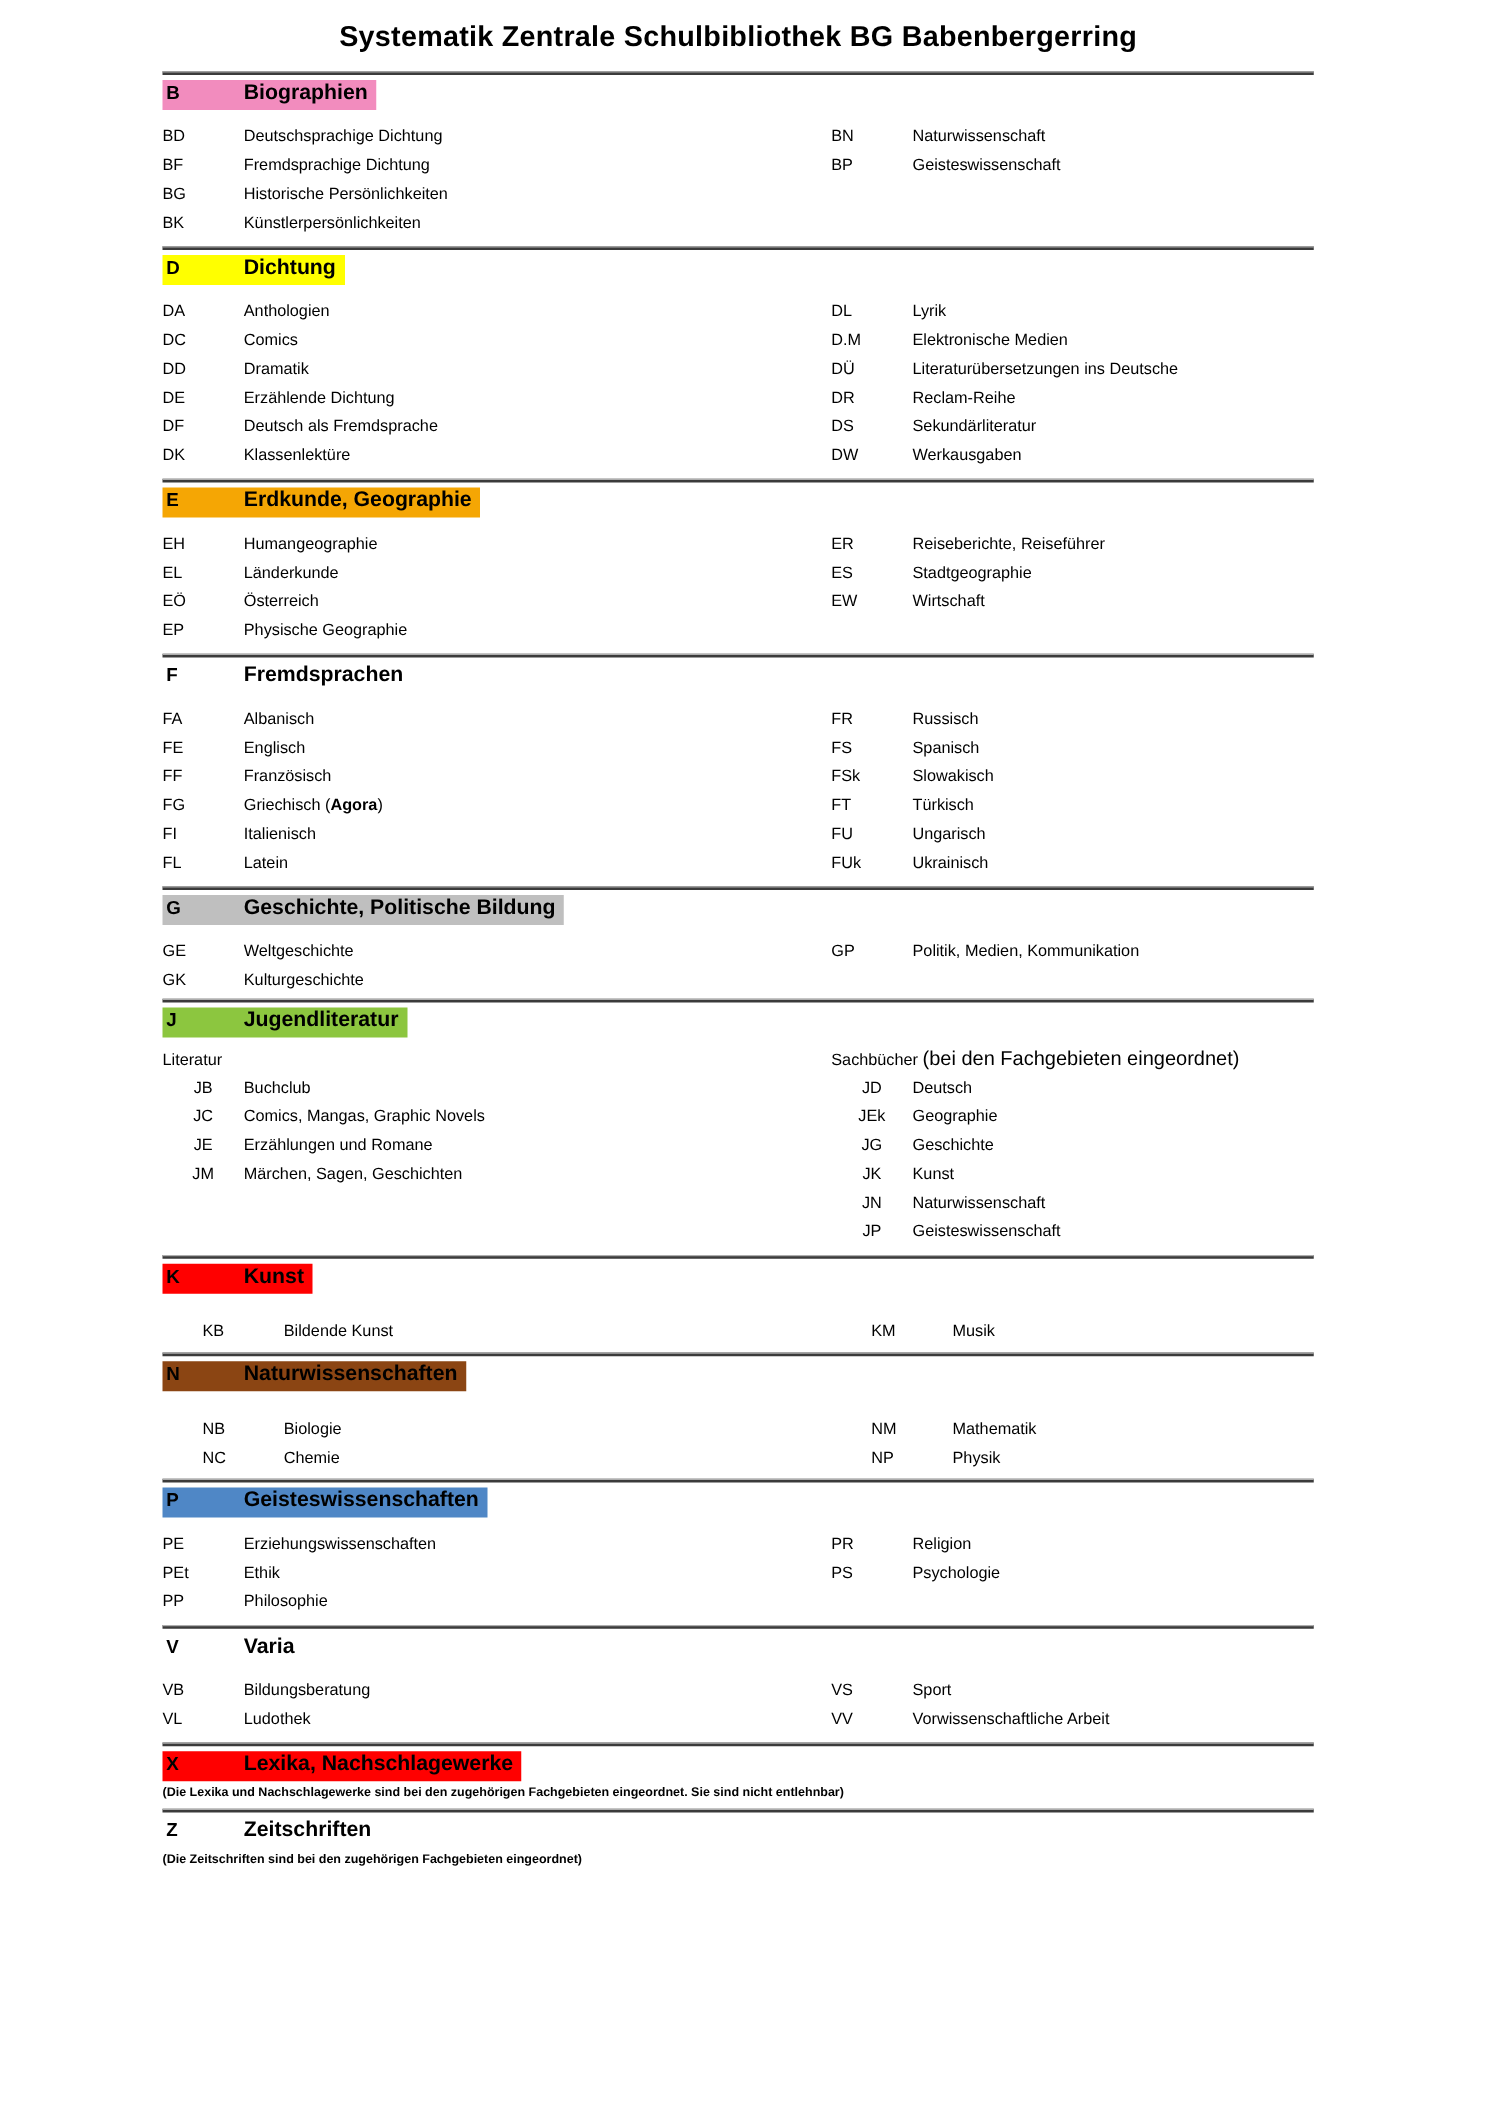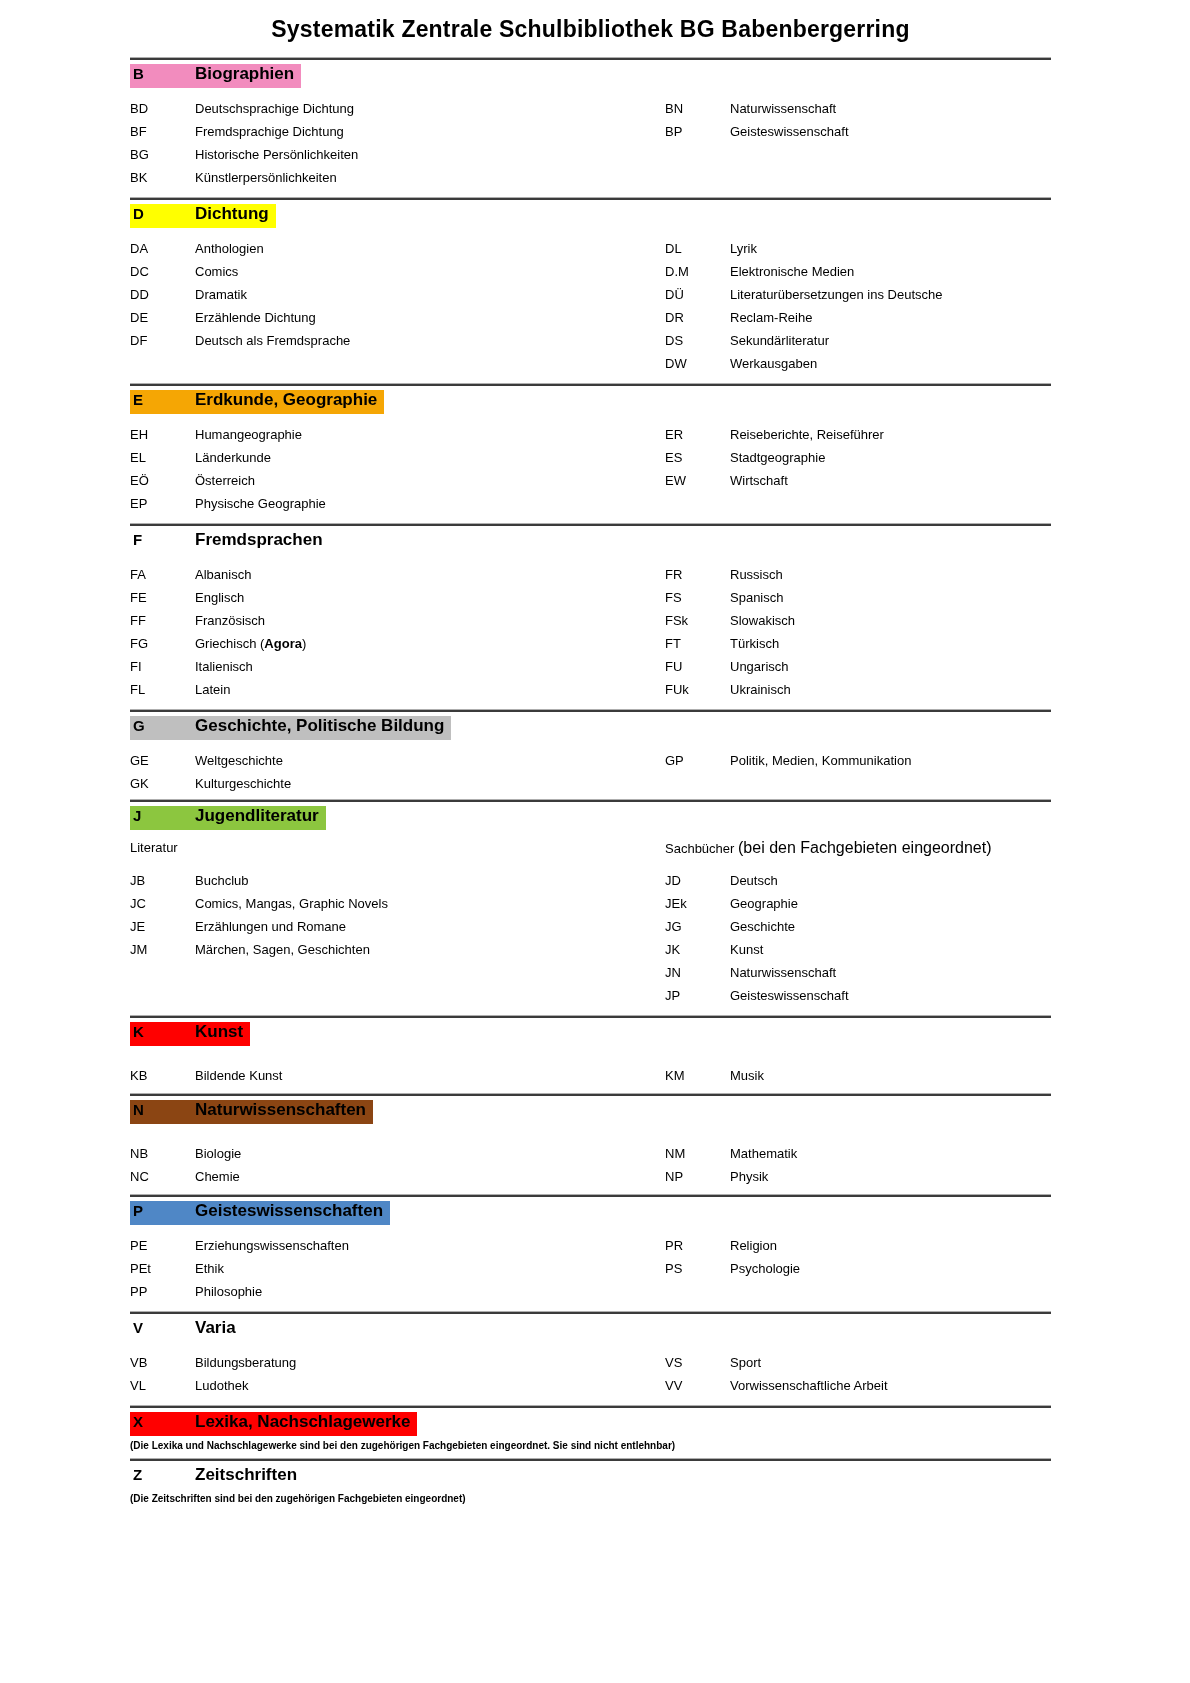--- a/index.html
+++ b/index.html
@@ -23,23 +23,23 @@
   .col-left{width:525px;flex:none;}
   .col-right{flex:1;min-width:0;}
   .item{display:flex;line-height:23px;font-size:13px;}
   .code{width:65px;flex:none;}
   .label{white-space:nowrap;}
   .subheads{margin-top:8px;font-size:13px;font-weight:normal;line-height:20px;}
   .subnote{font-size:16px;}
   .note{margin-top:3px;font-size:10px;font-weight:bold;line-height:13px;}
   
   .sec-G{padding-bottom:4px;}
-  .sec-K .items,.sec-N .items{margin-top:18px;}
+  .sec-K .items,.sec-N .items{margin-top:18px;margin-left:32px;}
   .sec-K,.sec-N{padding-bottom:6px;}
-  .sec-J .items{margin-top:10px;}
+  .sec-J .items{margin-top:0;text-align:center;}
   .sec-X{padding-bottom:6px;}
   .sec-Z{padding-bottom:0;}
 </style>
 </head>
 <body>
 
 <div class="page">
   <h1 class="title">Systematik Zentrale Schulbibliothek BG Babenbergerring</h1>
   <div id="sections">
       <div class="section sec-B">
@@ -100,20 +100,24 @@
               <span class="label">Dramatik</span>
             </div>
             <div class="item">
               <span class="code">DE</span>
               <span class="label">Erzählende Dichtung</span>
             </div>
             <div class="item">
               <span class="code">DF</span>
               <span class="label">Deutsch als Fremdsprache</span>
             </div>
+            <div class="item">
+              <span class="code">DK</span>
+              <span class="label">Klassenlektüre</span>
+            </div>
           </div>
           <div class="col-right">
             <div class="item">
               <span class="code">DL</span>
               <span class="label">Lyrik</span>
             </div>
             <div class="item">
               <span class="code">D.M</span>
               <span class="label">Elektronische Medien</span>
             </div>

